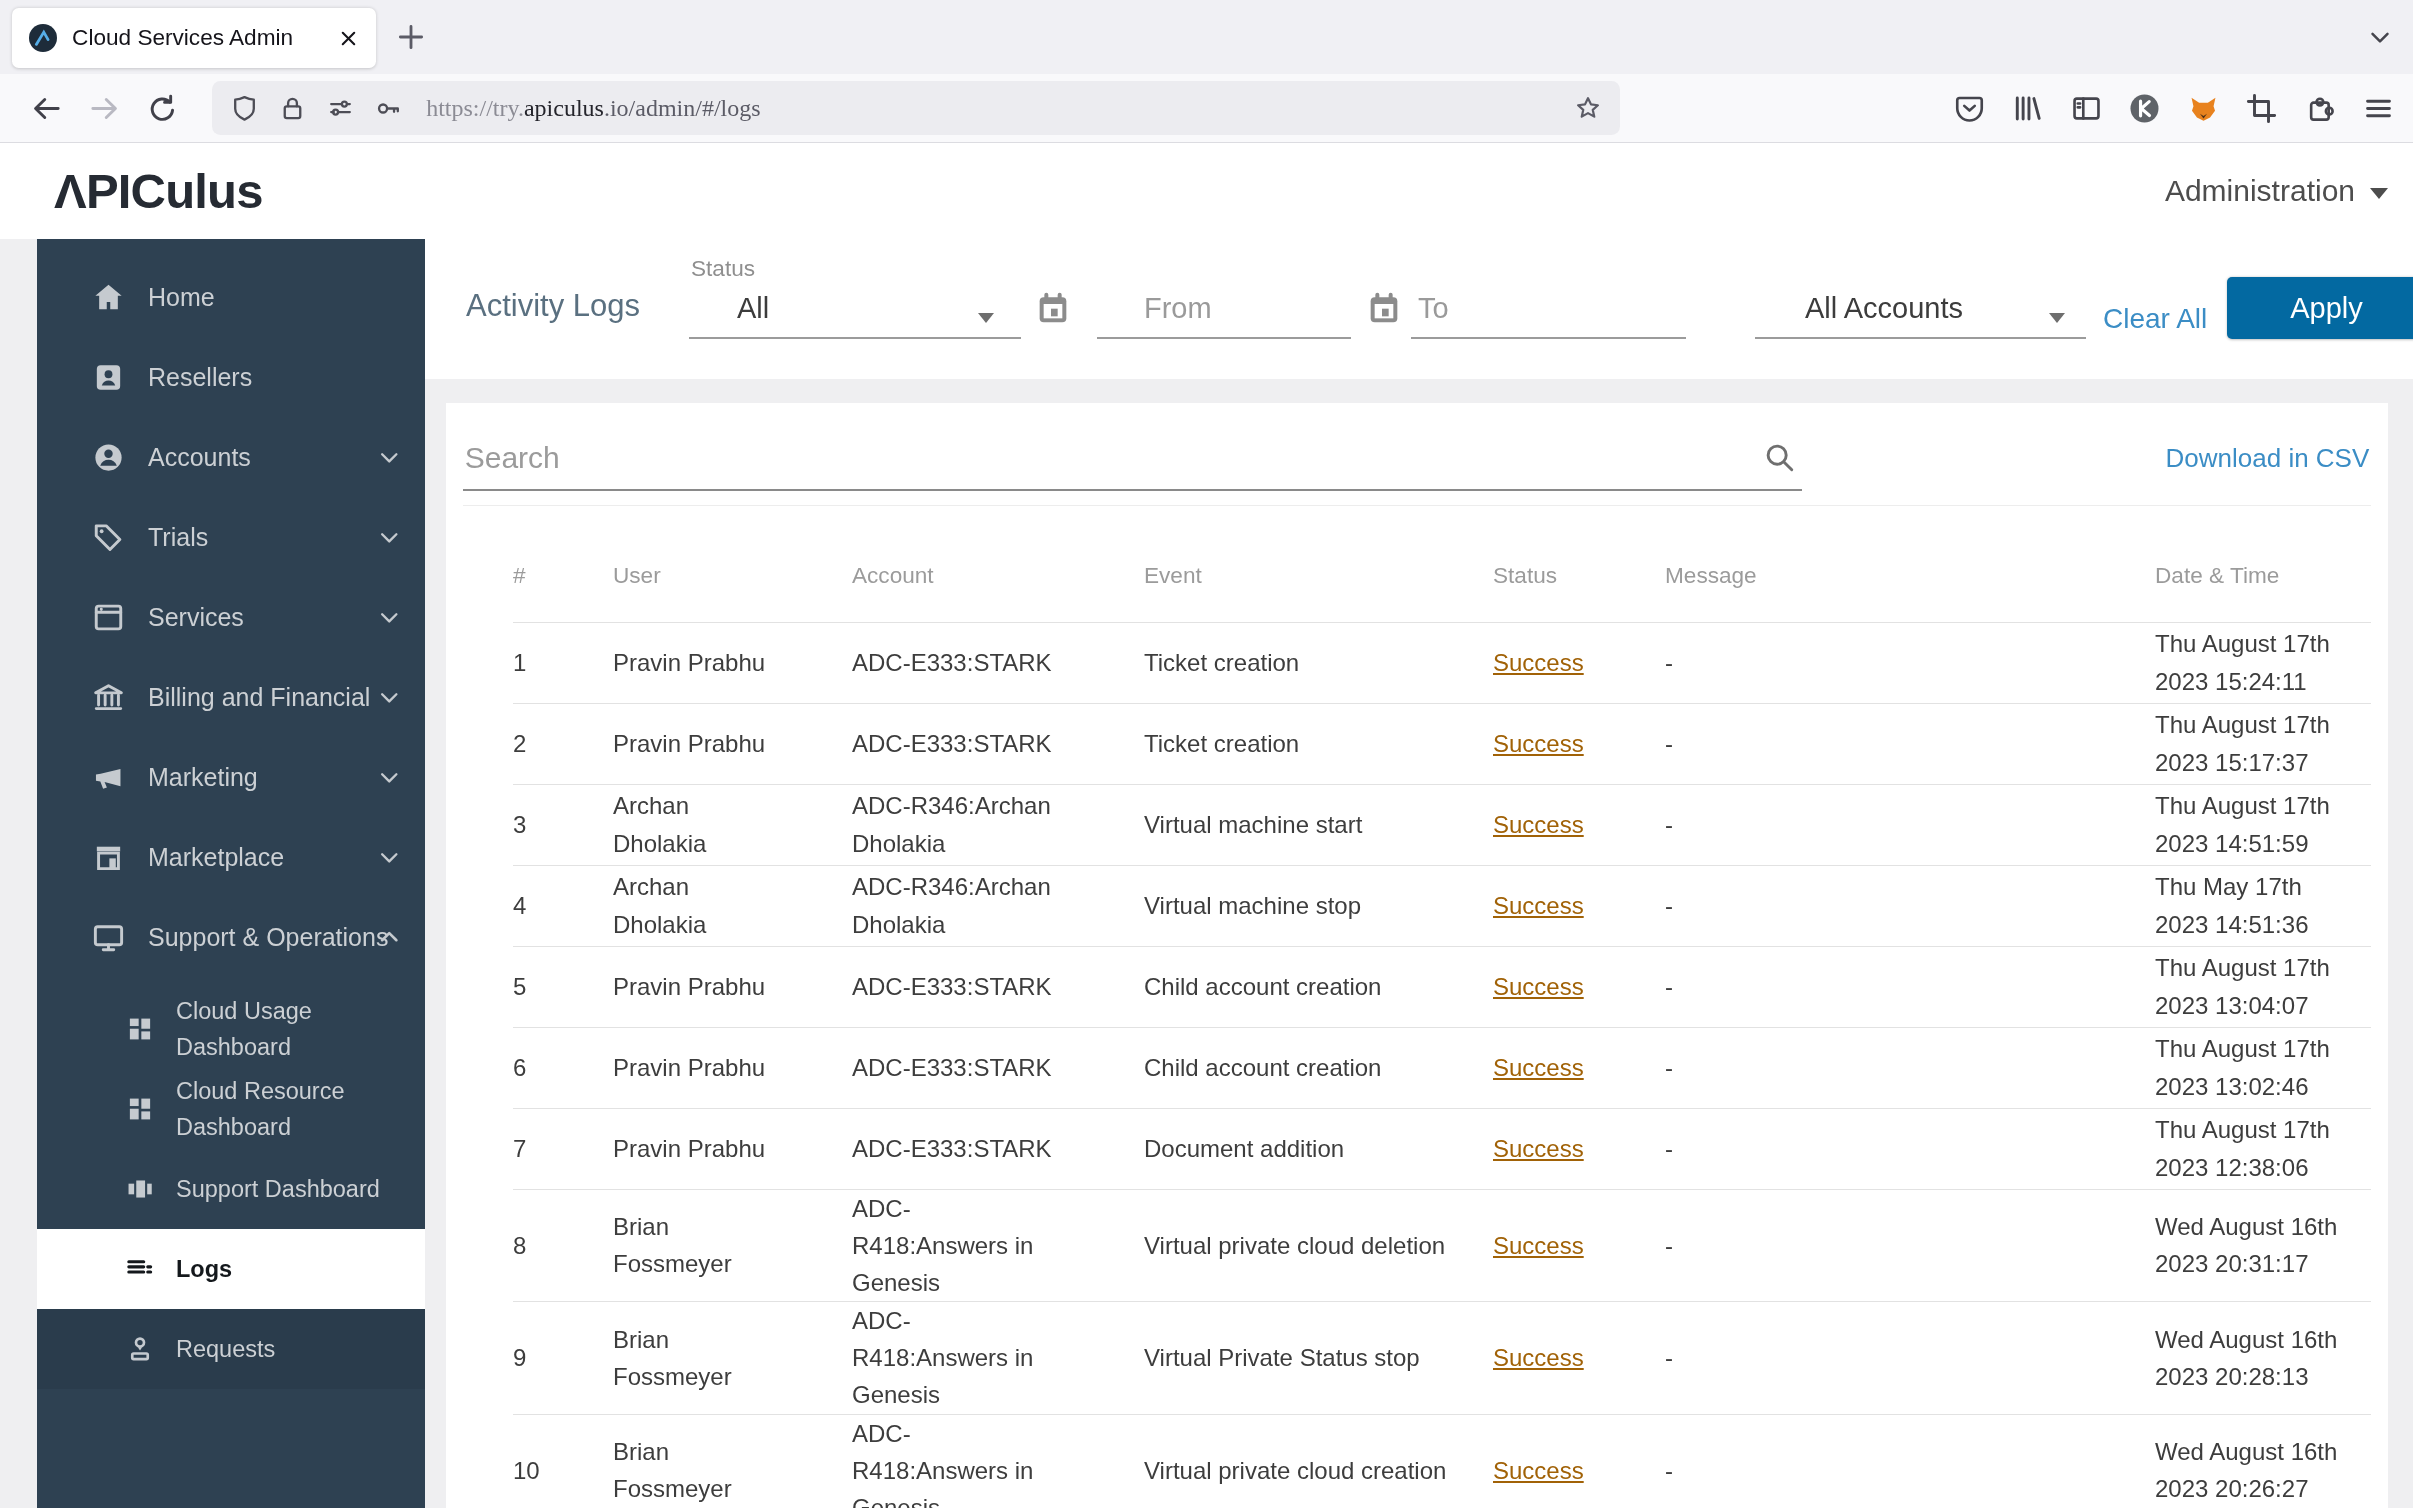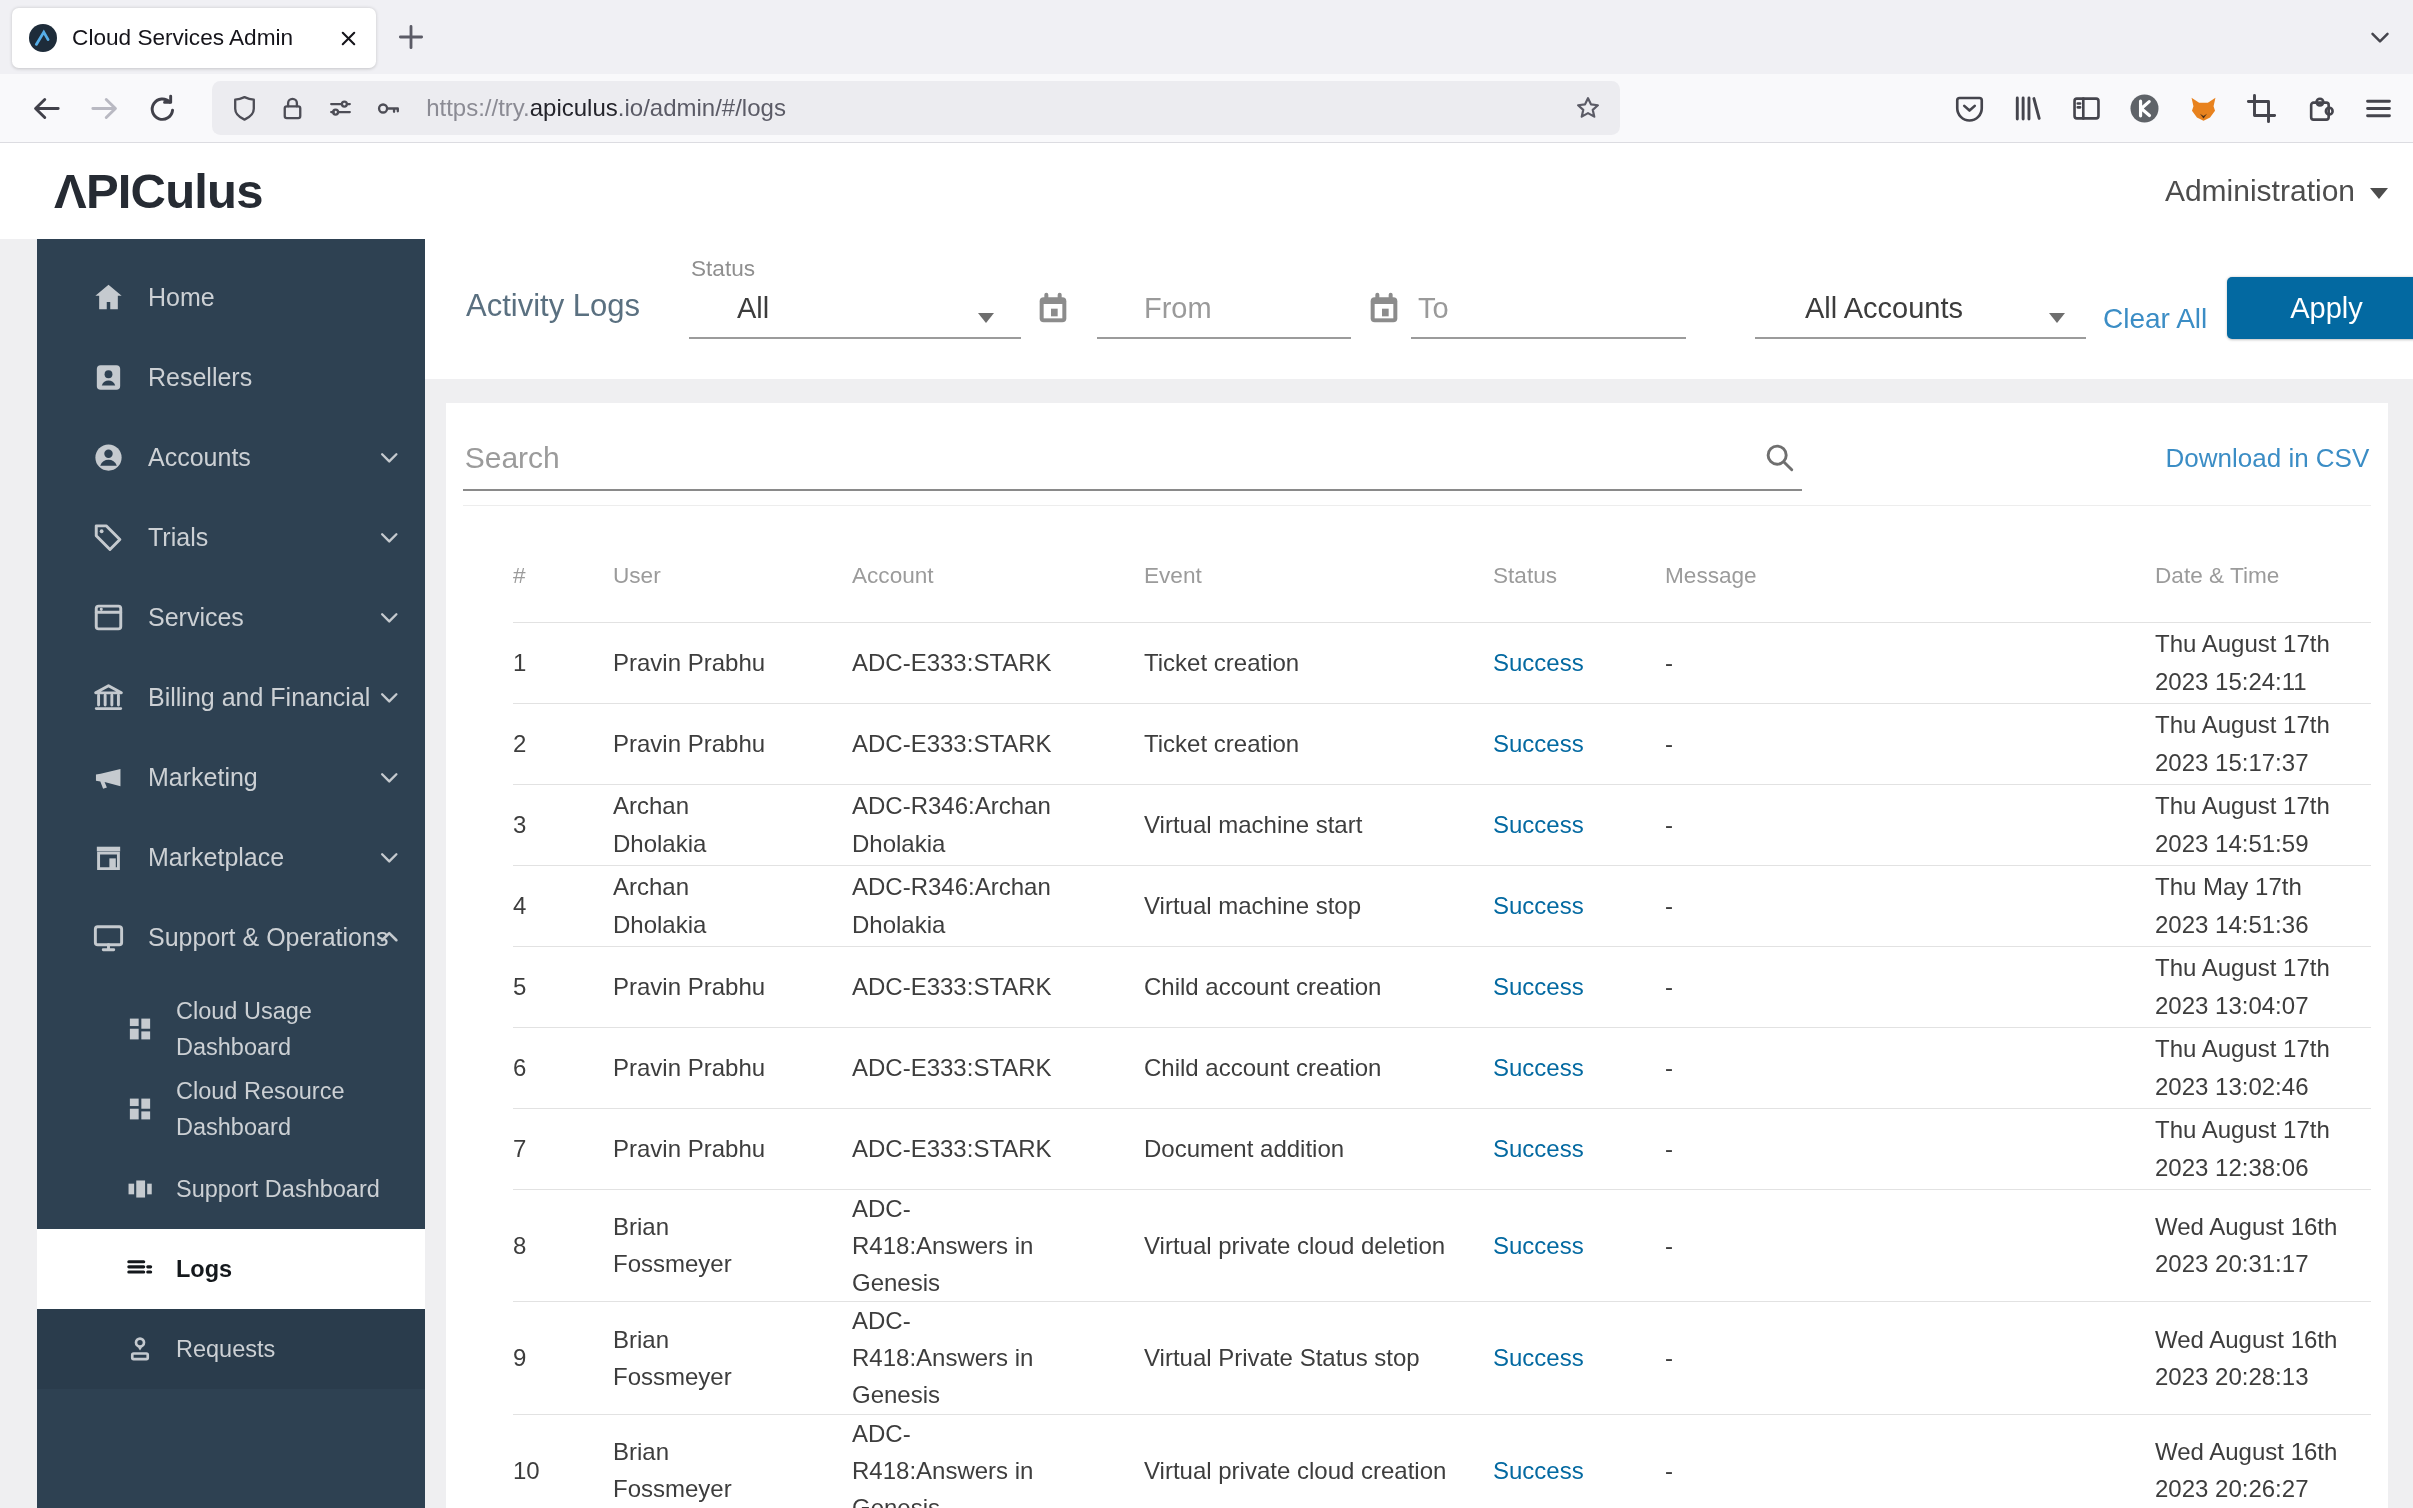--- a/index.html
+++ b/index.html
@@ -16,21 +16,21 @@
   .tab .tab-title { font-size:22.6px; color:#15141a; flex:1; white-space:nowrap; overflow:hidden; }
   .tab .tab-close { width:25px; height:25px; color:#15141a; }
   .newtab { position:absolute; left:394px; top:20px; width:34px; height:34px; color:#5b5b66; }
   .alltabs { position:absolute; right:18.4px; top:22px; width:30px; height:30px; color:#45454d; }
 
   .toolbar { height:69px; background:#f9f9fb; border-bottom:0.8px solid #dcdce1;
     display:flex; align-items:center; padding:0 17px; }
   .navbtn { width:35px; height:35px; margin:0 11.7px; color:#41414a; }
   .navbtn.disabled { color:#b9b9c2; }
   .urlbox { margin-left:20px; width:1408px; height:54px; background:#ececf0; border-radius:8.4px;
-    display:flex; align-items:center; padding:0 17px; }
+    display:flex; align-items:center; padding:0 17px;font-family:Liberation Serif, serif; }
   .urlbox .uicon { width:31px; height:31px; margin-right:17px; color:#4d4d56; }
   .urltext { font-size:24px; margin-left:5px; flex:1; white-space:nowrap; overflow:hidden; }
   .url-dim { color:#8b8b94; } .url-host { color:#24242b; } .url-path { color:#5b5b66; }
   .star { width:30px; height:30px; color:#5b5b66; }
   .tb-right { display:flex; align-items:center; margin-left:auto; }
   .tb-right .ticon { width:35px; height:35px; margin-left:23.5px; color:#45454d; }
 
   
   .appheader { height:96px; background:#fff; display:flex; align-items:center; padding:0 25px 0 54px; }
   .logo { font-size:49px; font-weight:800; letter-spacing:-0.8px; color:#262b33; }
@@ -83,21 +83,21 @@
   .tbl { margin-left:50px; }
   .trow { display:grid; grid-template-columns:100px 239px 292px 349px 172px 490px 1fr; align-items:center; }
   .thead { height:116px; align-items:end; padding-bottom:28.5px; }
   .thead .tcell { font-size:22.6px; color:#9b9b9b; }
   .tbody-row { min-height:81px; border-top:1.7px solid #e2e2e2; font-size:24px; color:#3d3d3d; }
   .tcell { line-height:1.55; padding-right:11.7px; }
   .c-user { max-width:179px; }
   .c-acct { max-width:220px; }
   .c-event{ max-width:323px; }
   .c-date { max-width:253px; padding-right:13.4px; }
-  .c-status { color:#0369a1; }
+  .c-status { color:#a16207;text-decoration:underline; }
 </style>
 </head>
 <body>
 
 <div class="tabbar">
   <div class="tab">
     <span class="favicon icon">
         <svg viewBox="0 0 24 24">
           <circle cx="12" cy="12" r="10.5" fill="#1e2c3a"></circle>
           <path d="M7 16.8 12.6 7.6l3.2 5.6" stroke="#56aee8" stroke-width="2.1" fill="none" stroke-linecap="round"></path>

